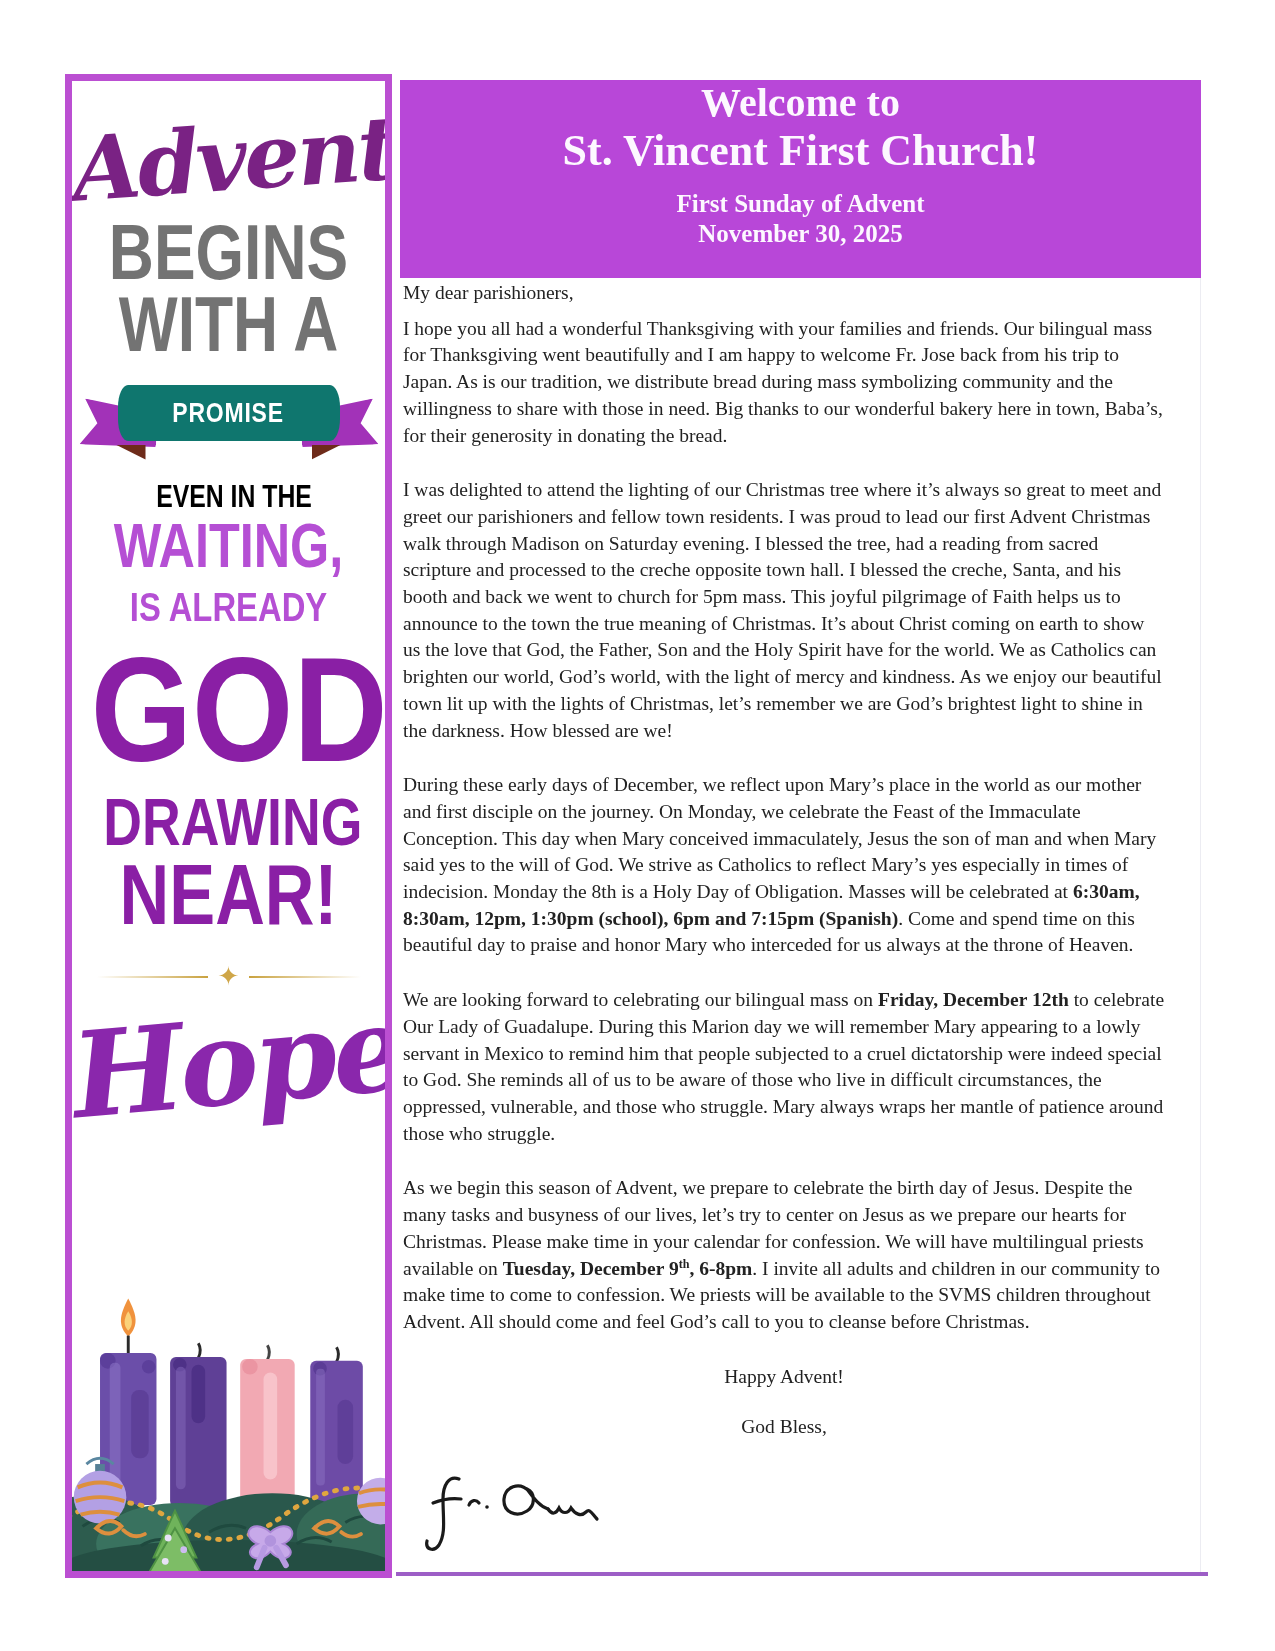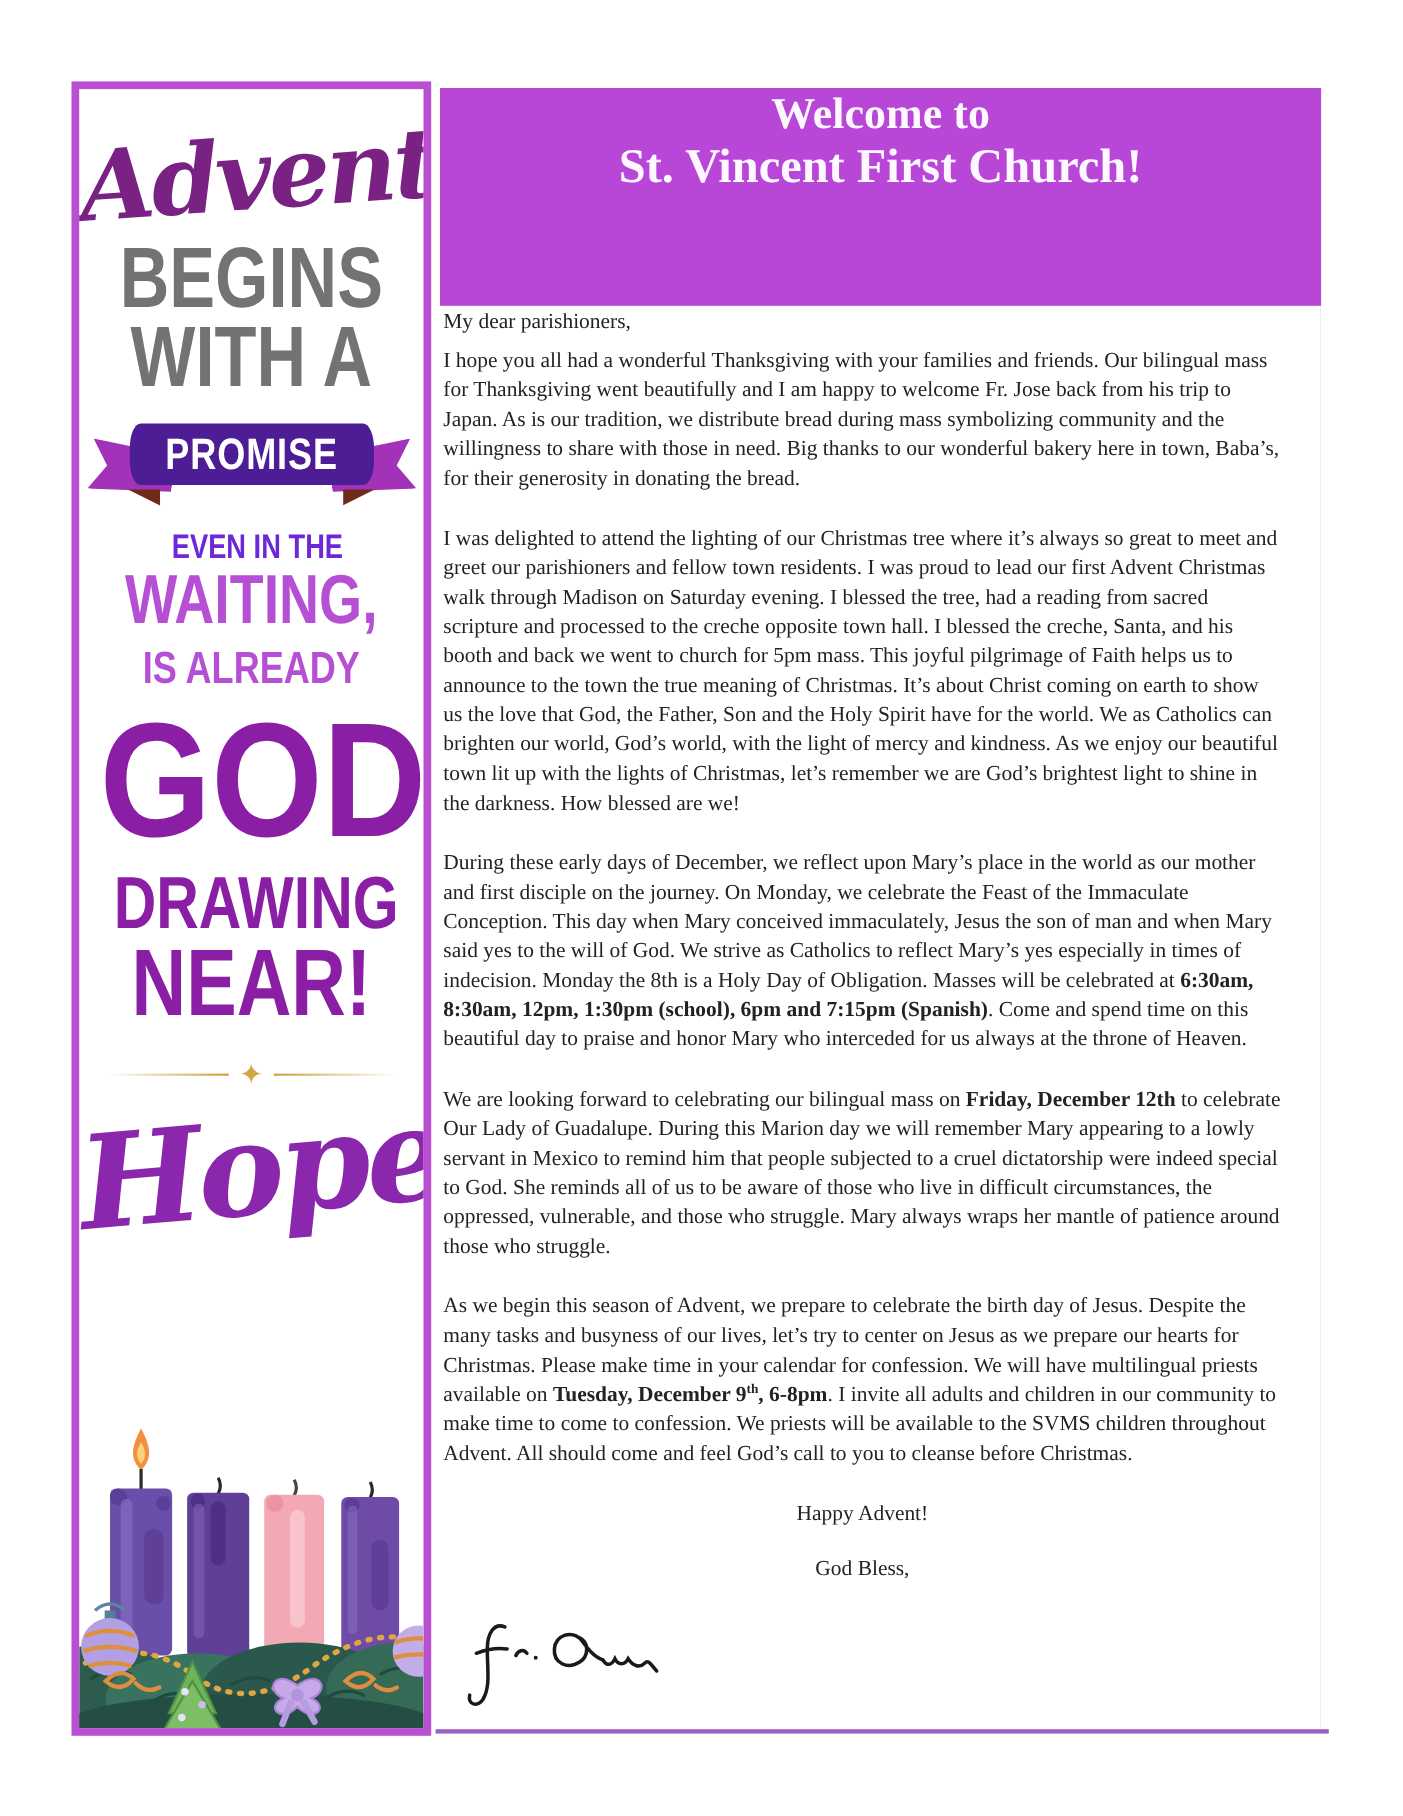--- a/index.html
+++ b/index.html
@@ -22,26 +22,26 @@
   .caps-line{display:block;transform:scaleX(0.80);transform-origin:50% 50%;}
   .begins{margin-top:14px;font-size:78px;color:#737373;}
   .ribbon{position:relative;height:74px;margin:24px auto 0 auto;width:286px;}
   .ribbon .flag{position:absolute;top:18px;width:76px;height:46px;background:#a232b8;}
   .ribbon .flag-left{left:-4px;clip-path:polygon(0 0,100% 14%,100% 86%,0 100%,20% 50%);transform:rotate(7deg);}
   .ribbon .flag-right{right:-4px;clip-path:polygon(0 14%,100% 0,80% 50%,100% 100%,0 86%);transform:rotate(-7deg);}
   .ribbon .fold{position:absolute;width:30px;height:15px;background:#6e2b1a;top:60px;}
   .ribbon .fold-left{left:30px;clip-path:polygon(0 0,100% 0,100% 100%);}
   .ribbon .fold-right{right:30px;clip-path:polygon(0 0,100% 0,0 100%);}
   .ribbon .band{
-    position:relative;z-index:2;margin:0 auto;width:222px;height:56px;background:#4c1d95;
+    position:relative;z-index:2;margin:0 auto;width:222px;height:56px;background:#0f766e;
     border-radius:10px/22px;color:#fff;font-family:"Liberation Sans", sans-serif;font-weight:bold;
-    font-size:40px;line-height:56px;letter-spacing:1px;
+    font-size:28px;line-height:56px;letter-spacing:1px;
   }
   .band-inner{display:inline-block;transform:scaleX(0.82);}
-  .even{margin-top:24px;font-size:31px;color:#6d28d9;margin-left:11px;}
+  .even{margin-top:24px;font-size:31px;color:#000000;margin-left:11px;}
   .waiting{margin-top:6px;font-size:63px;color:#b54fd4;}
   .god{margin-top:18px;font-size:148px;color:#8a1fa5;line-height:0.88;}
   .god .caps-line{transform:scaleX(0.88);}
   .already{margin-top:14px;font-size:41px;color:#b54fd4;}
   .drawing{margin-top:16px;font-size:67px;color:#8a1fa5;}
   .near{margin-top:2px;font-size:86px;color:#8a1fa5;}
   .divider{margin:30px auto 0 auto;width:264px;display:flex;align-items:center;justify-content:center;gap:10px;}
   .divider .dline{flex:1;height:2px;background:linear-gradient(90deg,rgba(201,162,63,0),#c9a23f);}
   .divider .dline.right{background:linear-gradient(90deg,#c9a23f,rgba(201,162,63,0));}
   .divider .star{color:#cfa648;font-size:26px;line-height:1;}
@@ -184,20 +184,24 @@
       <path d="M294 216 Q316 208 338 216 M293 230 Q316 224 339 230" fill="none" stroke="#dd8f3e" stroke-width="4"></path>
     </g>
   </svg>
 </div>
 
 <div class="header-banner">
   <div class="header-title">
     <div>Welcome to</div>
     <div class="t2">St. Vincent First Church!</div>
   </div>
+  <div class="header-sub">
+    <div>First Sunday of Advent</div>
+    <div>November 30, 2025</div>
+  </div>
 </div>
 
 <div class="right-edge"></div>
 <div class="bottom-line"></div>
 
 <div class="letter">
   <p class="salutation">My dear parishioners,</p>
   <div>
       <p><span>I hope you all had a wonderful Thanksgiving with your families and friends. Our bilingual mass for Thanksgiving went beautifully and I am happy to welcome Fr. Jose back from his trip to Japan. As is our tradition, we distribute bread during mass symbolizing community and the willingness to share with those in need. Big thanks to our wonderful bakery here in town, Baba’s, for their generosity in donating the bread.</span></p>
       <p><span>I was delighted to attend the lighting of our Christmas tree where it’s always so great to meet and greet our parishioners and fellow town residents. I was proud to lead our first Advent Christmas walk through Madison on Saturday evening. I blessed the tree, had a reading from sacred scripture and processed to the creche opposite town hall. I blessed the creche, Santa, and his booth and back we went to church for 5pm mass. This joyful pilgrimage of Faith helps us to announce to the town the true meaning of Christmas. It’s about Christ coming on earth to show us the love that God, the Father, Son and the Holy Spirit have for the world. We as Catholics can brighten our world, God’s world, with the light of mercy and kindness. As we enjoy our beautiful town lit up with the lights of Christmas, let’s remember we are God’s brightest light to shine in the darkness. How blessed are we!</span></p>

